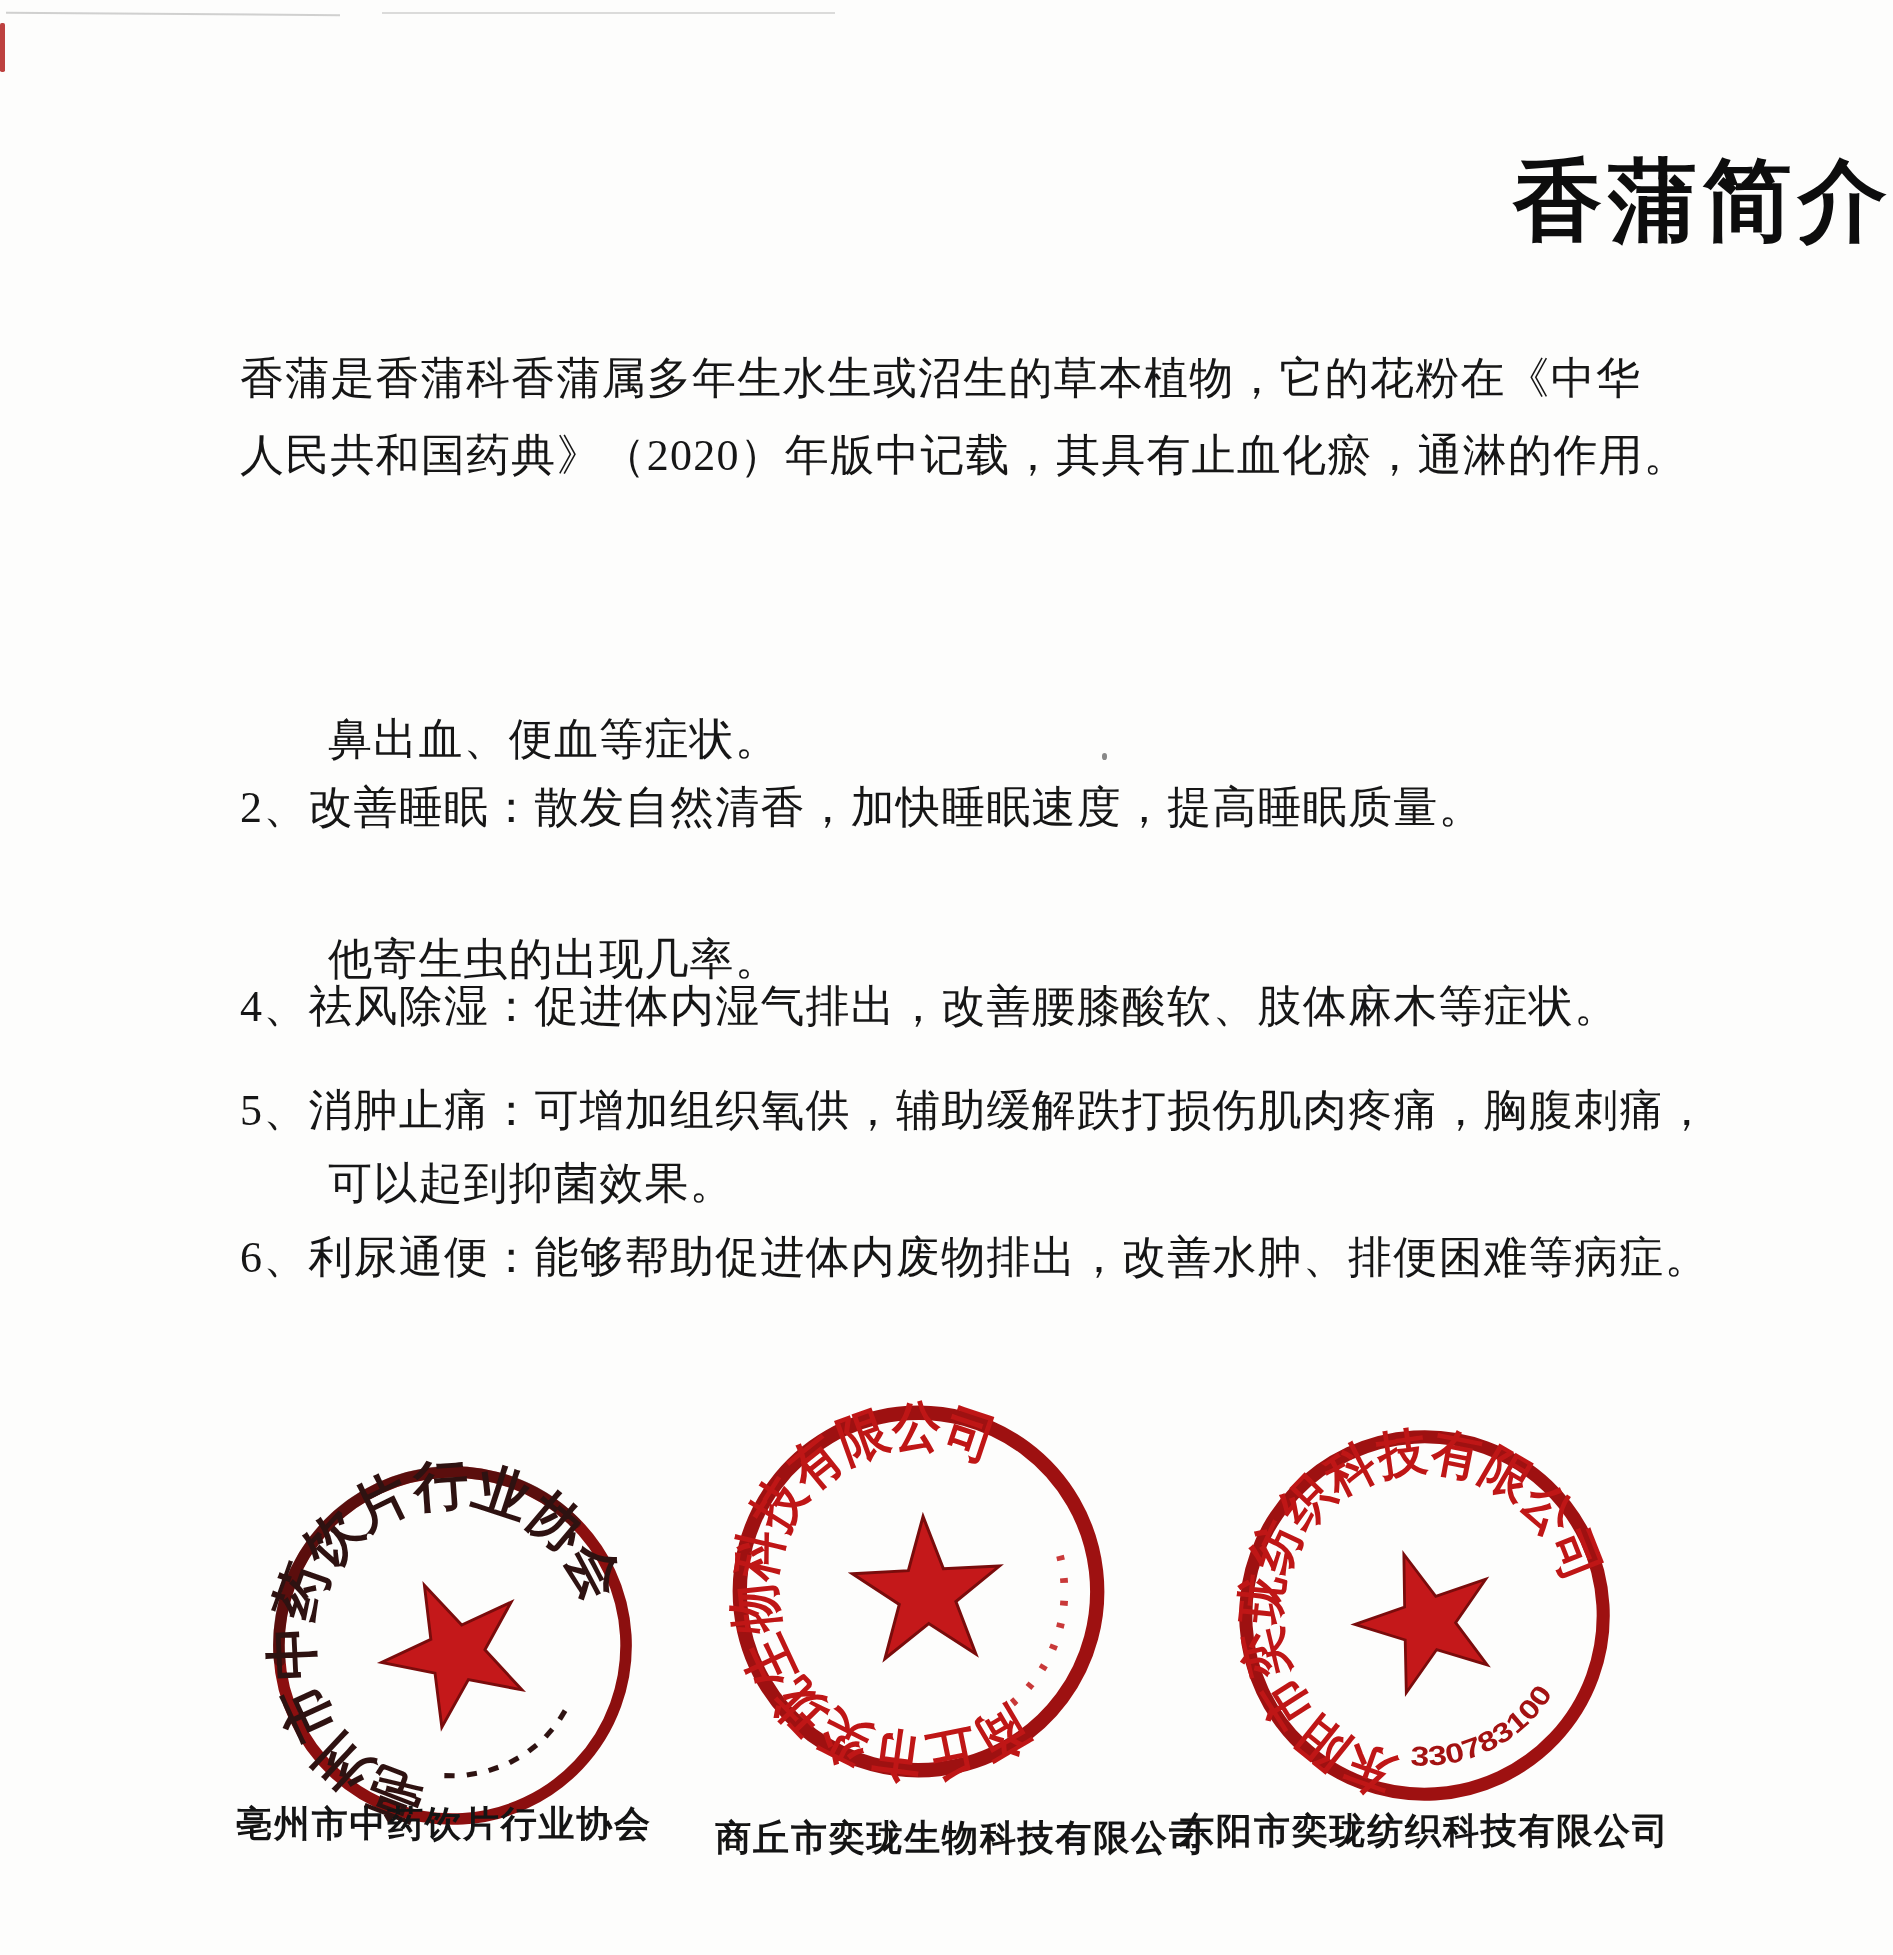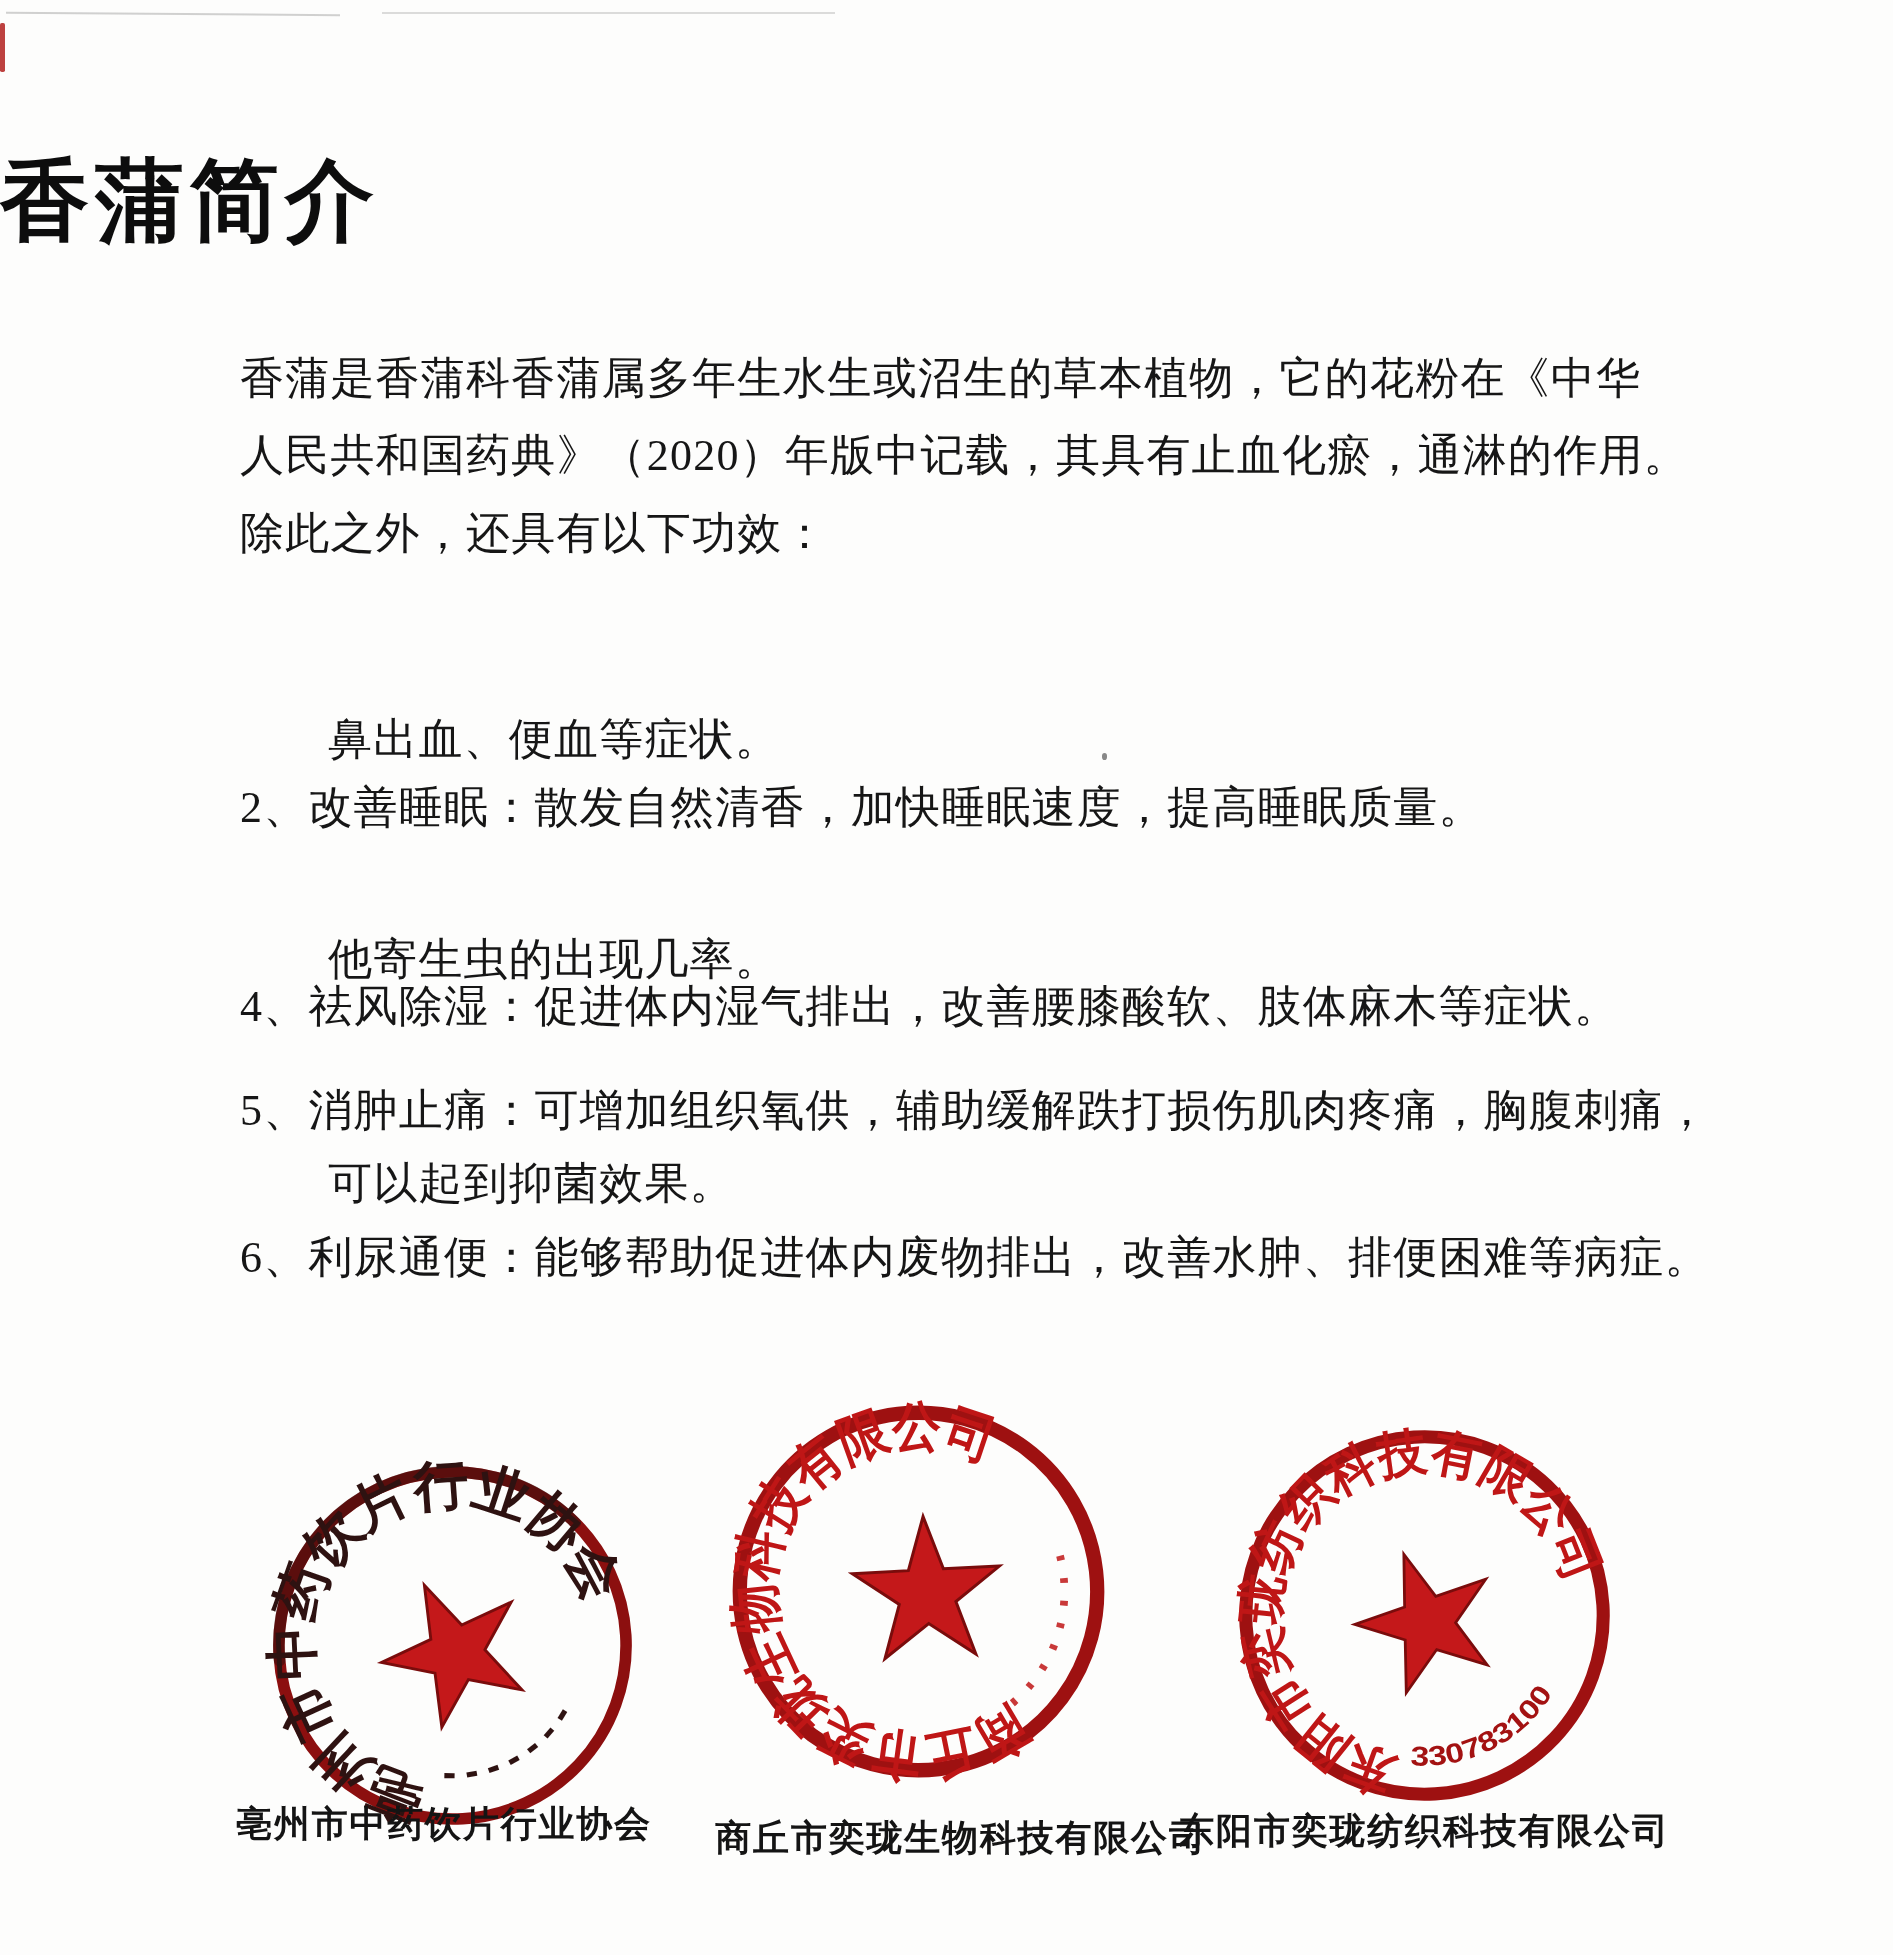--- a/index.html
+++ b/index.html
@@ -3,21 +3,21 @@
 <meta charset="utf-8">
 <style>
   html,body{margin:0;padding:0;background:#e8e8e8;}
   .page{position:relative;width:1893px;height:1955px;background:#fdfdfc;overflow:hidden;
         font-family:"Liberation Serif","DejaVu Serif",serif;}
   
   .hairline{position:absolute;background:#9a9a9a;opacity:.45;}
   .red-dash{position:absolute;left:0;top:22.7px;width:5.4px;height:49px;background:#b1201d;opacity:.85;border-radius:1.8px;}
   .stray-dot{position:absolute;left:1102px;top:753px;width:5.4px;height:7.2px;background:#3a3a3a;border-radius:50%;opacity:.6;}
   
-  .title{position:absolute;left:0;top:141px;width:100%;text-align:left;
+  .title{position:absolute;left:0;top:141px;width:100%;text-align:right;
          font-weight:700;font-size:89px;letter-spacing:6px;color:#0d0d0d;}
   
   .bline{position:absolute;left:240px;font-weight:400;font-size:44px;color:#161616;
          white-space:nowrap;letter-spacing:1.2px;}
   .bline.cont{left:328px;}
   
   .stamp{position:absolute;}
   .ring{fill:none;stroke:#9e1111;stroke-width:20px;}
   .ring.dark-ring{stroke:#8c0f0f;}
   .smudge{fill:none;stroke:#1f0d0c;stroke-width:20px;opacity:.45;stroke-linecap:round;}
@@ -41,21 +41,20 @@
 
   <div class="hairline" style="left:6px;top:13px;width:334px;height:2.4px;transform:rotate(0.4deg);"></div>
   <div class="hairline" style="left:382px;top:12px;width:453px;height:1.8px;opacity:.35;"></div>
   <div class="red-dash"></div>
   <div class="stray-dot"></div>
 
   <div class="title">香蒲简介</div>
 
   <div class="bline" style="top:349px">香蒲是香蒲科香蒲属多年生水生或沼生的草本植物，它的花粉在《中华</div>
   <div class="bline" style="top:426px">人民共和国药典》（2020）年版中记载，其具有止血化瘀，通淋的作用。</div>
-  <div class="bline" style="top:504px">除此之外，还具有以下功效：</div>
 
   <div class="bline cont" style="top:710px">鼻出血、便血等症状。</div>
   <div class="bline" style="top:778px">2、改善睡眠：散发自然清香，加快睡眠速度，提高睡眠质量。</div>
   <div class="bline cont" style="top:930px">他寄生虫的出现几率。</div>
   <div class="bline" style="top:977px">4、祛风除湿：促进体内湿气排出，改善腰膝酸软、肢体麻木等症状。</div>
   <div class="bline" style="top:1081px">5、消肿止痛：可增加组织氧供，辅助缓解跌打损伤肌肉疼痛，胸腹刺痛，</div>
   <div class="bline cont" style="top:1154px">可以起到抑菌效果。</div>
   <div class="bline" style="top:1228px">6、利尿通便：能够帮助促进体内废物排出，改善水肿、排便困难等病症。</div>
 
   <svg class="stamp" style="left:250px;top:1443px;" width="405" height="405" viewBox="0 0 700 700">

